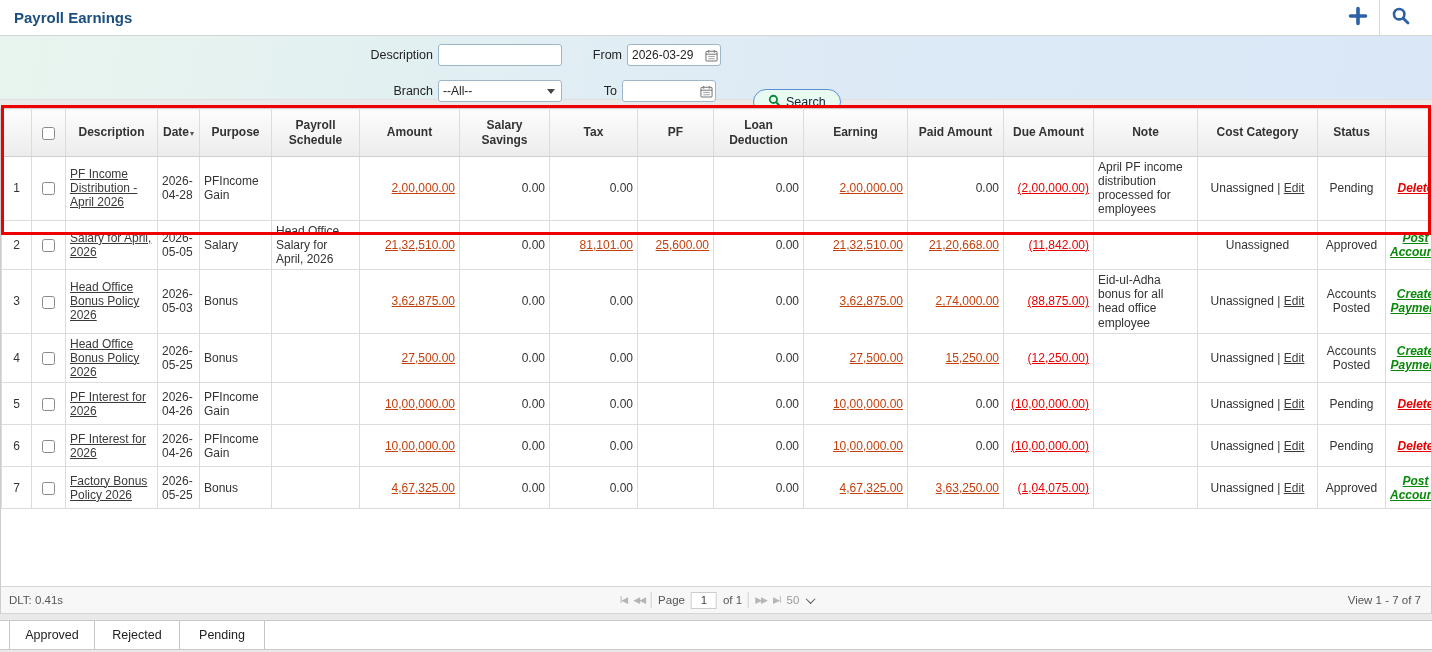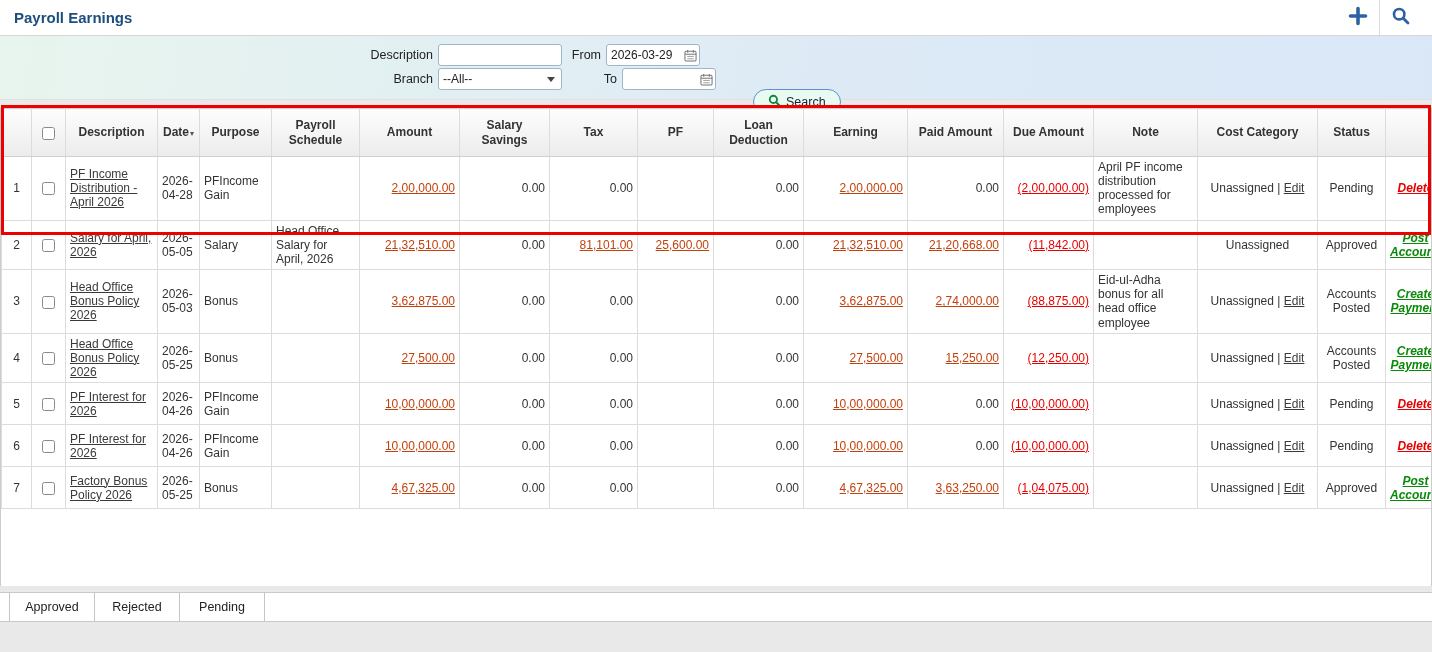--- a/index.html
+++ b/index.html
@@ -11,21 +11,21 @@
     display:flex; align-items:center; justify-content:space-between; padding:0 10px 0 14px; }
   .page-title { color:#1c4e7e; font-weight:bold; font-size:15px; }
   .titlebar-tools { display:flex; align-items:center; height:100%; }
   .tool-btn { width:42px; height:100%; display:flex; align-items:center; justify-content:center; cursor:pointer; }
   .tool-sep { width:1px; height:36px; background:#d9d9d9; }
 
   
   .filterbar { height:64px; background:linear-gradient(100deg,#e8f5ee 0%,#ddeaf6 60%,#d9e7f7 100%);
     position:relative; border-bottom:1px solid #e0e0e0; }
   .f-row { position:absolute; display:flex; align-items:center; height:22px; }
-  .f-row.r1 { top:8px; }  .f-row.r2 { top:32px; }
+  .f-row.r1 { top:8px; }  .f-row.r2 { top:44px; }
   .f-label { font-size:12.5px; color:#222; text-align:right; padding-right:5px; }
   .lbl-a { width:76px; } .lbl-b { width:42px; }
   .f-input { height:22px; border:1px solid #9fb6c8; border-radius:3px; background:#fff;
     font-size:12px; padding:0 4px; font-family:inherit; color:#222; }
   .w-desc { width:124px; }
   .date-wrap { position:relative; display:flex; align-items:center; }
   .date-wrap .f-input { padding-right:18px; width:94px; }
   .cal-ico { position:absolute; right:3px; pointer-events:none; display:flex; }
   .f-select { width:124px; height:22px; border:1px solid #9fb6c8; border-radius:3px; background:#fff;
     font-size:12px; padding:0 4px; display:flex; align-items:center; justify-content:space-between; cursor:pointer; color:#222; }
@@ -109,21 +109,21 @@
           </svg>
       </span>
     </div>
   </div>
 </div>
 
 <div class="filterbar">
   <div class="f-row r1" style="left:362px;">
     <span class="f-label lbl-a">Description</span>
     <input class="f-input w-desc" value="" style="">
-    <span class="f-label lbl-b" style="margin-left:2px;">From</span>
+    <span class="f-label lbl-b" style="margin-left:23px;">From</span>
     <span class="date-wrap">
       <input class="f-input" value="2026-03-29" style="">
       <span class="cal-ico">
         <svg width="13" height="13" viewBox="0 0 14 14">
             <rect x="1" y="2.5" width="12" height="10.5" rx="1.5" fill="#fff" stroke="#777" stroke-width="1.1"></rect>
             <line x1="4" y1="1" x2="4" y2="4" stroke="#777" stroke-width="1.1"></line>
             <line x1="10" y1="1" x2="10" y2="4" stroke="#777" stroke-width="1.1"></line>
             <line x1="1" y1="5.6" x2="13" y2="5.6" stroke="#777" stroke-width="1.1"></line>
             <line x1="3.5" y1="8" x2="10.5" y2="8" stroke="#999" stroke-width="1"></line>
             <line x1="3.5" y1="10.5" x2="10.5" y2="10.5" stroke="#999" stroke-width="1"></line>
@@ -361,20 +361,37 @@
     <td class="c-center">
       <span>Unassigned</span><span class="cost-edit-wrap"> | <a class="edit-link">Edit</a></span>
     </td>
     <td class="c-center">Approved</td>
     <td class="c-center"><a class="action-link green-link">Post Accounts</a></td>
   </tr>
         </tbody>
     </table>
   </div>
 
+  <div class="pager">
+    <div class="pager-left">DLT: 0.41s</div>
+    <div class="pager-center">
+      <span class="pg-ico">Ⅰ◀</span>
+      <span class="pg-ico">◀◀</span>
+      <span class="pg-sep"></span>
+      <span>Page</span>
+      <input class="pg-input" value="1" style="">
+      <span>of 1</span>
+      <span class="pg-sep"></span>
+      <span class="pg-ico">▶▶</span>
+      <span class="pg-ico">▶Ⅰ</span>
+      <span class="pg-size">50</span>
+      <span class="chev"></span>
+    </div>
+    <div class="pager-right">View 1 - 7 of 7</div>
+  </div>
 </div>
 
 <div class="legend-gap"></div>
 <div class="legendbar">
   <div class="legend-cell">Approved</div>
   <div class="legend-cell">Rejected</div>
   <div class="legend-cell">Pending</div>
 </div>
 
 </body></html>

